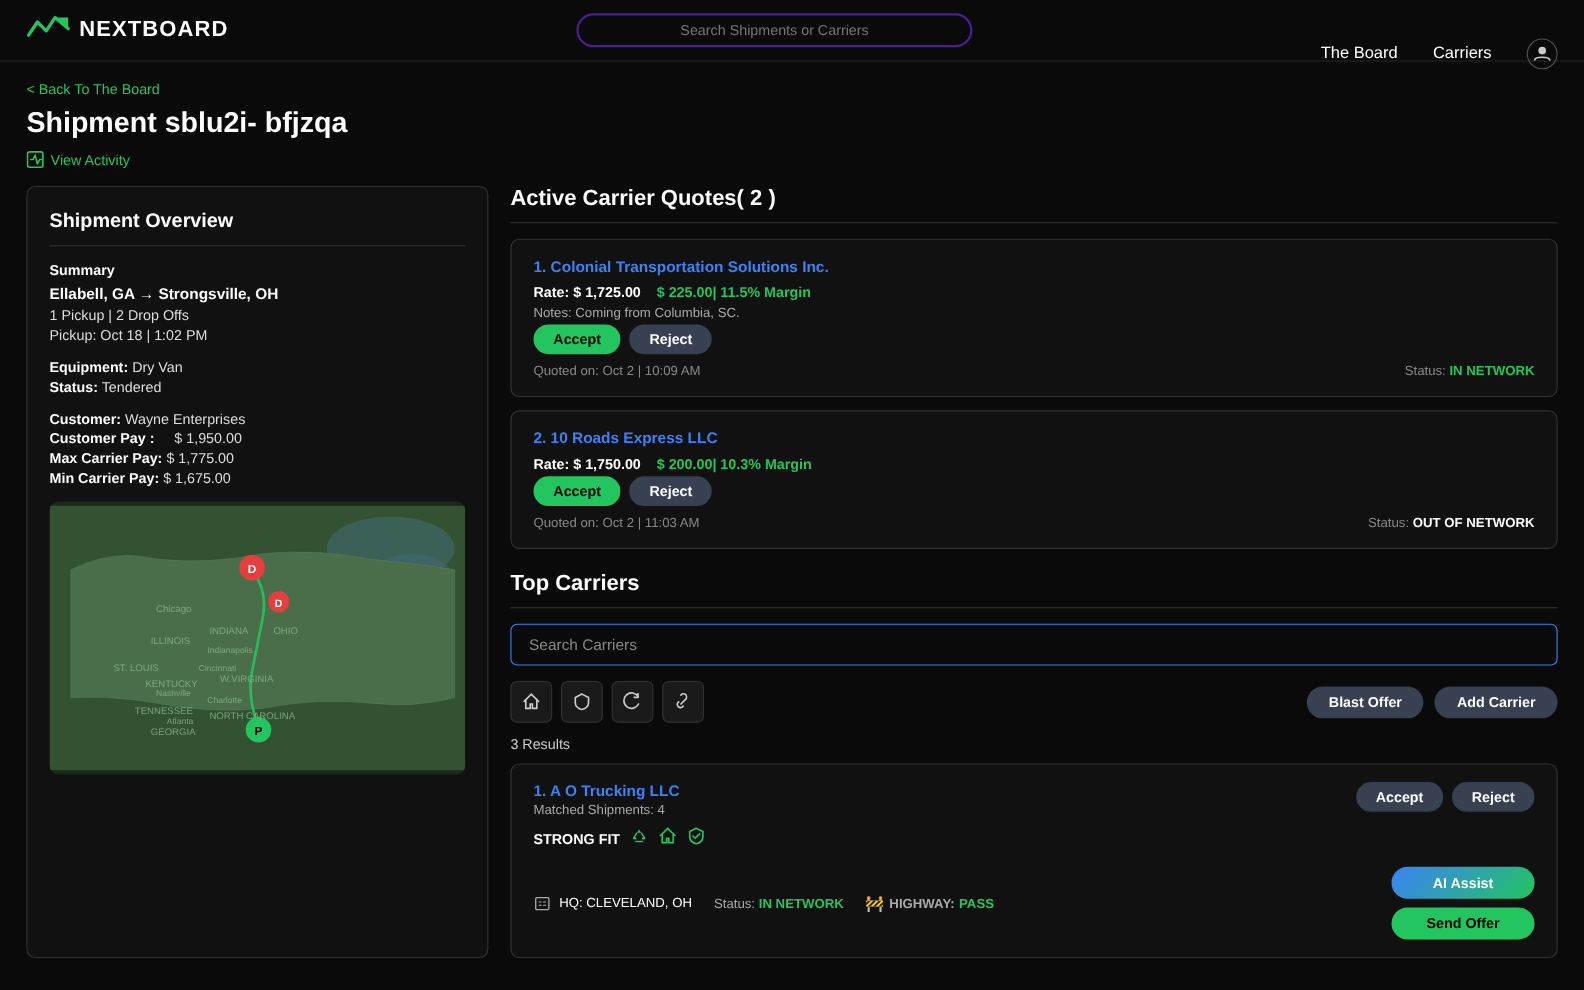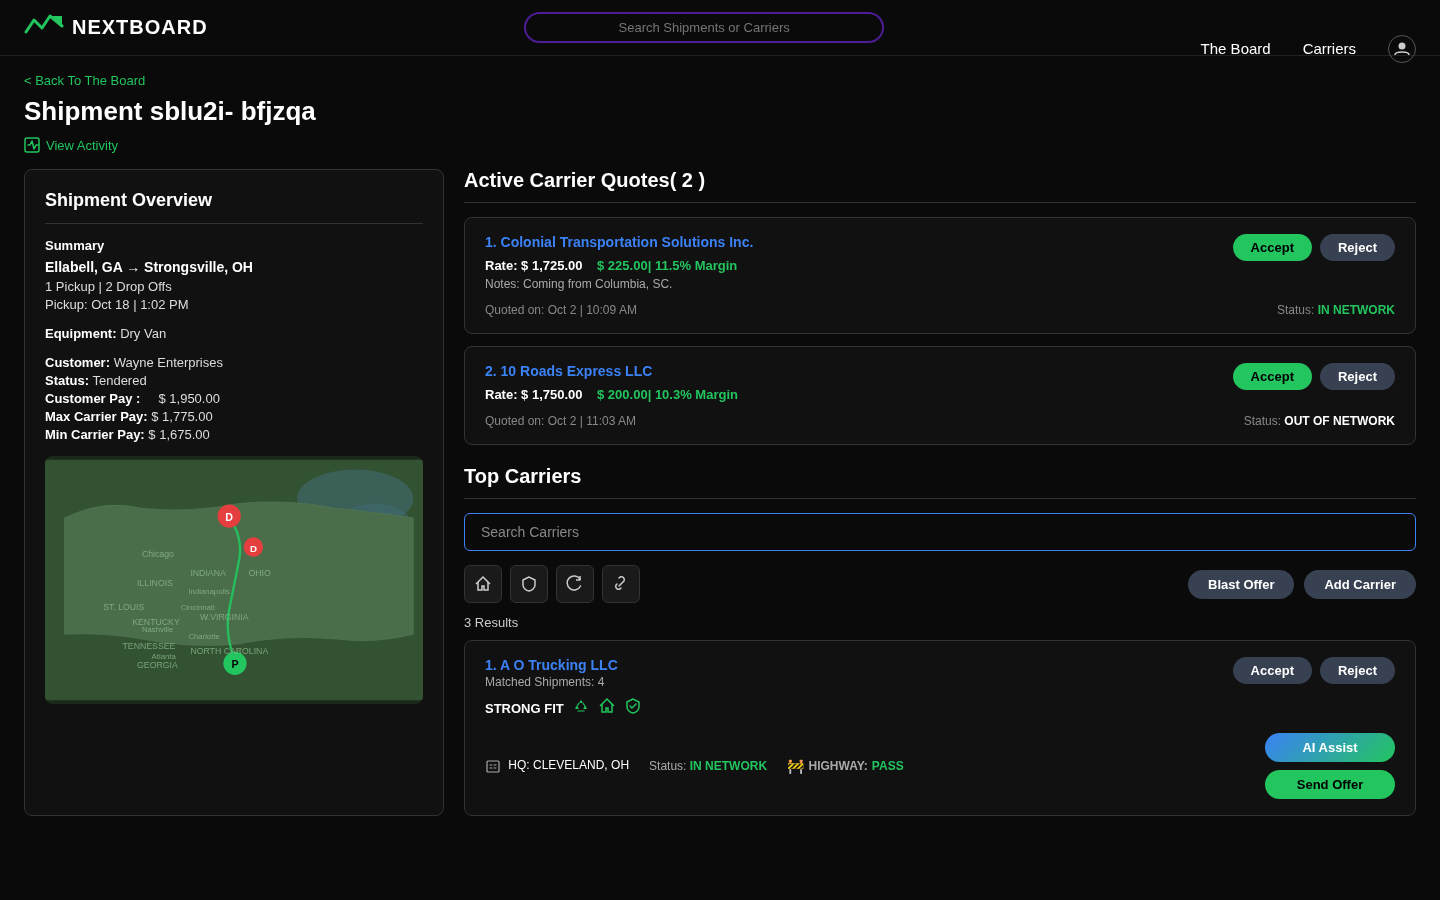--- a/index.html
+++ b/index.html
@@ -218,20 +218,21 @@
       border-radius: 20px;
       padding: 6px 18px;
       font-size: 13px;
       font-weight: 600;
       cursor: pointer;
     }
     .quote-card-inner {
       display: flex;
       justify-content: flex-start;
       align-items: flex-start;
+      flex-direction: column;
     }
     .quote-left { flex: 1; }
     .quote-right { display: flex; gap: 8px; align-items: center; }
 
     
     .top-carriers-section {
       margin-top: 20px;
     }
     .search-carriers-input {
       width: 100%;
@@ -440,28 +441,28 @@
       <div class="section-label">Summary</div>
 
       <div class="route-text">Ellabell, GA → Strongsville, OH</div>
       <div class="info-row">1 Pickup | 2 Drop Offs</div>
       <div class="info-row">Pickup: Oct 18 | 1:02 PM</div>
 
       <div class="info-row" style="margin-top:14px;">
         <span class="label">Equipment:</span>
         <span>Dry Van</span>
       </div>
+      <div class="info-row">
+        <span class="label">Status:</span>
+        <span>Tendered</span>
+      </div>
+
       <div class="info-row" style="margin-top:14px;">
         <span class="label">Customer:</span>
         <span> Wayne Enterprises</span>
-      </div>
-
-      <div class="info-row">
-        <span class="label">Status:</span>
-        <span>Tendered</span>
       </div>
       <div class="info-row">
         <span class="label">Customer Pay :</span>
         <span> &nbsp;&nbsp;&nbsp;</span>
         <span>$ 1,950.00</span>
       </div>
       <div class="info-row">
         <span class="label">Max Carrier Pay:</span>
         <span>$ 1,775.00</span>
       </div>

